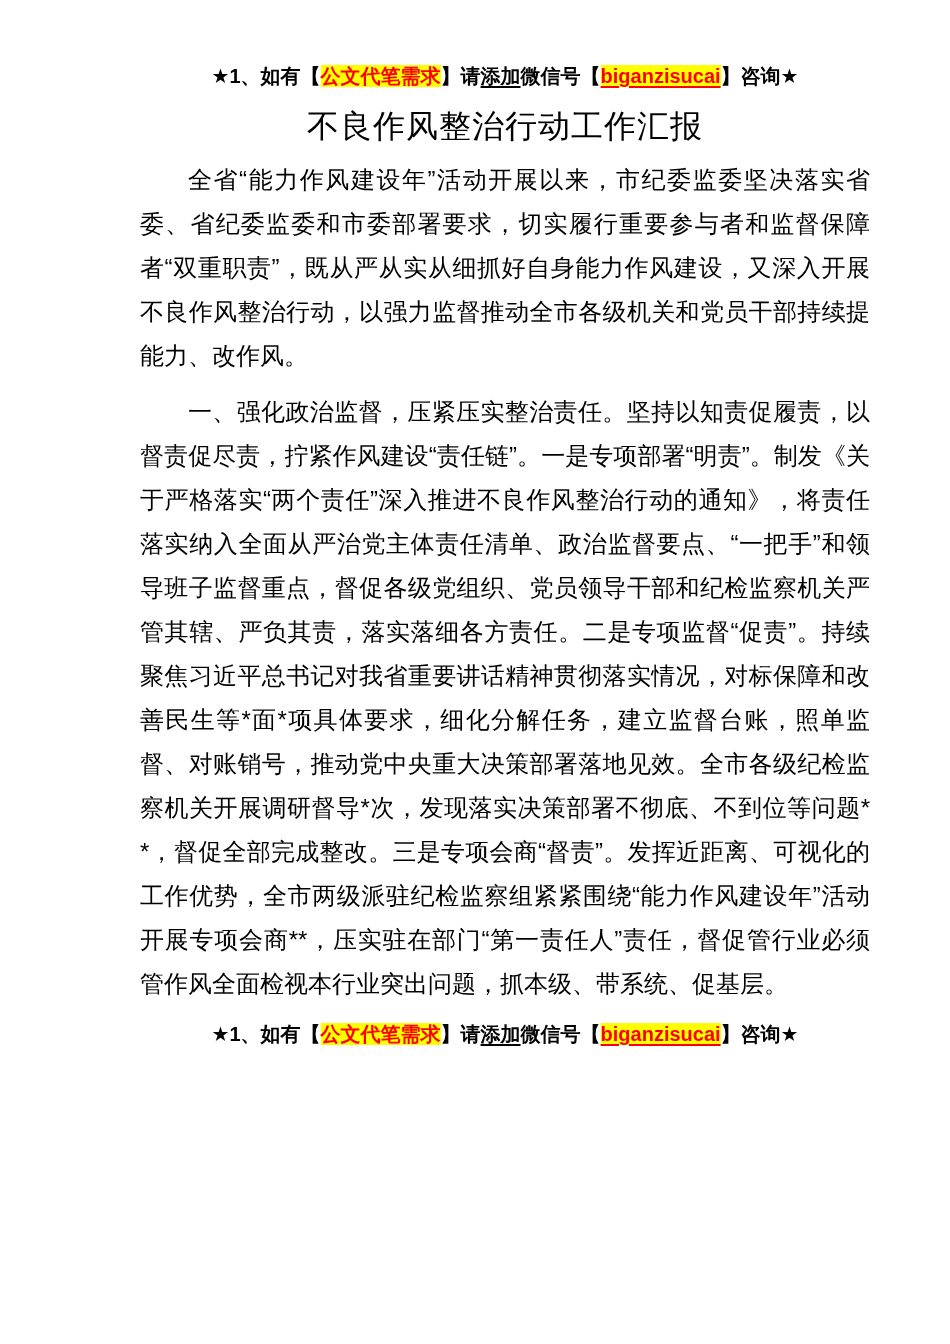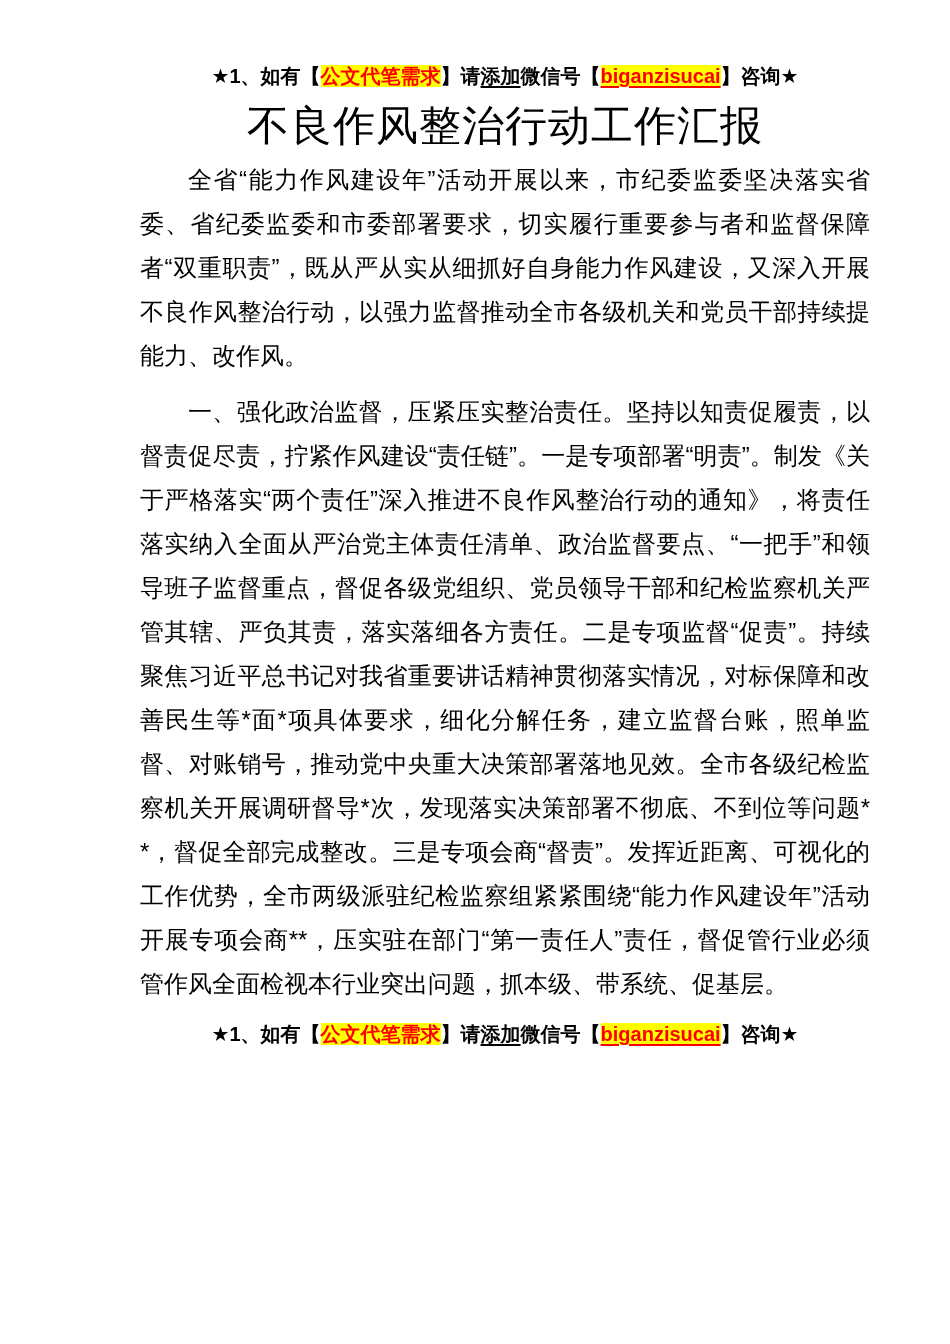--- a/index.html
+++ b/index.html
@@ -24,21 +24,21 @@
     white-space: nowrap;
     margin-left: -40px;
     margin-right: -40px;
   }
   .promo-line { letter-spacing: 0; }
   .seg-red { color: #FF0000; }
   .seg-hl { background: #FFFF00; }
   .seg-u { text-decoration: underline; text-underline-offset: 3px; }
   
   .doc-title {
-    font-size: 42px;
+    font-size: 32px;
     font-weight: normal;
     text-align: center;
     margin: 6px 0 4px 0;
     line-height: 56px;
     letter-spacing: 1px;
   }
   
   .doc-body p {
     font-size: 24px;
     line-height: 44px;

